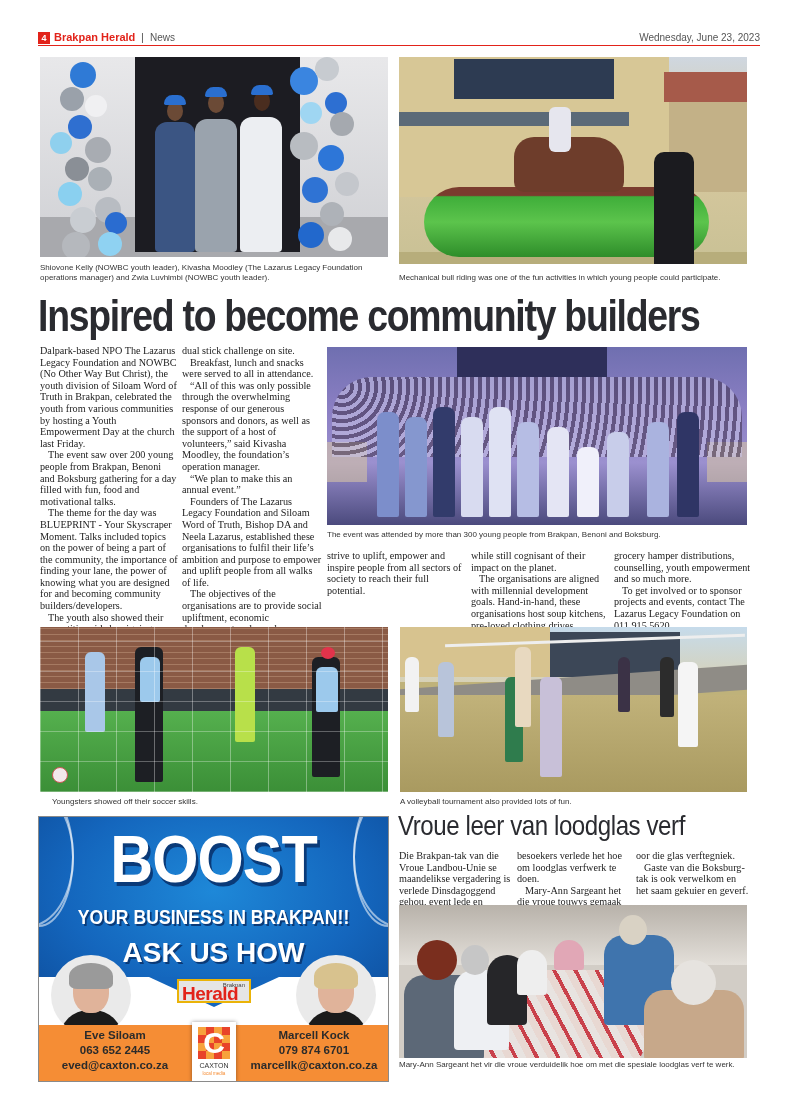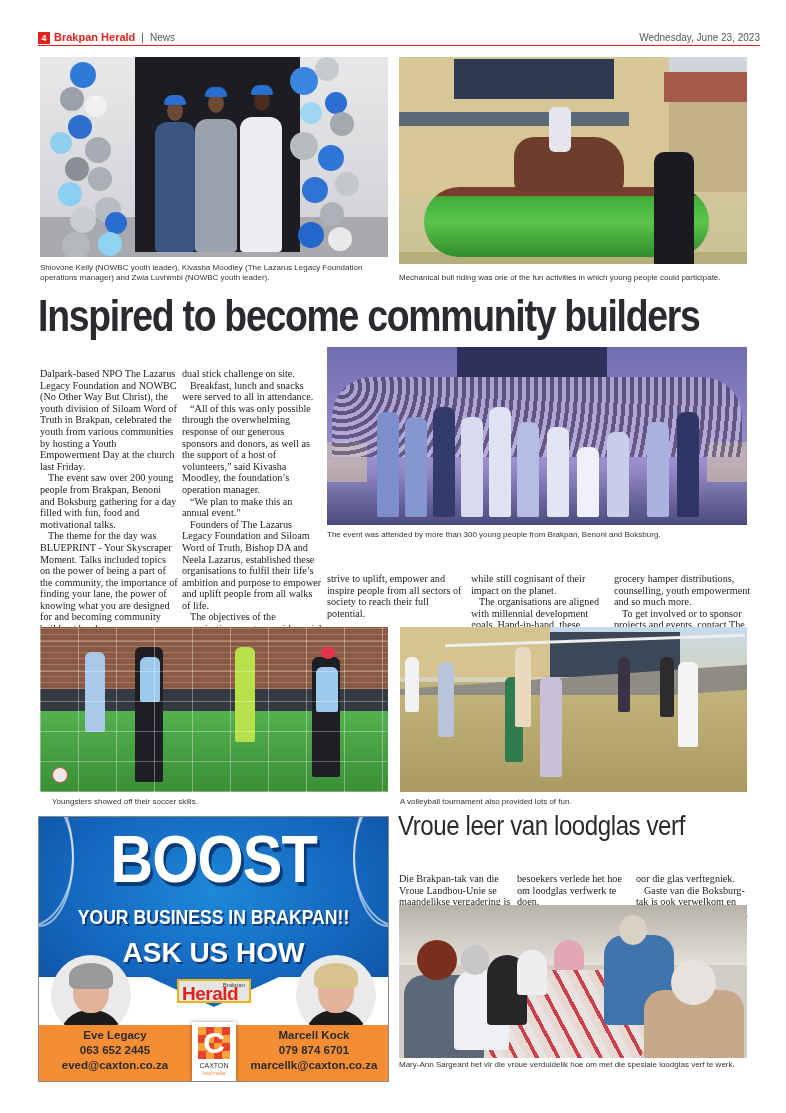--- a/index.html
+++ b/index.html
@@ -38,21 +38,21 @@
   #p2 .rider { position: absolute; left: 150px; top: 50px; width: 22px; height: 45px; background: #e6e6ee; border-radius: 6px; }
   #p2 .man { position: absolute; left: 255px; top: 95px; width: 40px; height: 112px; background: #1b1b1f; border-radius: 10px 10px 0 0; }
   #p2 .ground { position: absolute; left: 0; bottom: 0; width: 100%; height: 12px; background: #b7ad7b; }
 
   
   .headline { position: absolute; left: 38px; top: 290px; font: bold 45px/52px "Liberation Sans", sans-serif; color: #2a2b30; letter-spacing: -1.5px; transform: scaleX(0.83); transform-origin: left top; white-space: nowrap; }
 
   
   .col { position: absolute; font: 10.2px/11.6px "Liberation Serif", serif; color: #222; text-align: left; }
   .col p { text-indent: 8px; }
-  .col p.first { text-indent: 0; margin-top: 23px; }
+  .col p.first { text-indent: 0; }
 
   
   #p3 { left: 327px; top: 347px; width: 420px; height: 178px; background: linear-gradient(#6f6fb0 0%, #8b7fc3 35%, #9b90cf 65%, #4b4a7d 100%); }
   #p3 .stage { position: absolute; left: 130px; top: 0; width: 150px; height: 30px; background: #2e2f5a; }
   #p3 .crowd { position: absolute; left: 5px; top: 30px; width: 410px; height: 80px; border-radius: 40px 40px 0 0; background: repeating-radial-gradient(circle at 10px 10px, #3e2f4a 0 4px, #c9c4e6 4px 8px); opacity: 0.55; }
   #p3 .front { position: absolute; bottom: 8px; width: 22px; border-radius: 8px 8px 2px 2px; }
   #p3 .seats { position: absolute; left: 0; top: 95px; width: 40px; height: 40px; background: #d6c3a5; opacity: 0.6; }
   #p3 .seats.r { left: auto; right: 0; }
 
   
@@ -277,40 +277,40 @@
     <div class="body"></div>
       <div class="face"></div>
       <div class="hair" style="background:#d8c28e"></div>
   </div>
   <div class="ad-herald">
     <span class="small">Brakpan</span>
     <span class="big">Herald</span>
   </div>
   <div class="ad-orange"></div>
   <div class="ad-contact" style="left:6px;">
-    <div>Eve Legacy</div>
+    <div>Eve Siloam</div>
     <div>063 652 2445</div>
     <div>eved@caxton.co.za</div>
   </div>
   <div class="ad-contact" style="left:205px;">
     <div>Marcell Kock</div>
     <div>079 874 6701</div>
     <div>marcellk@caxton.co.za</div>
   </div>
   <div class="ad-caxton">
     <div class="logo"></div>
     <div class="c">C</div>
     <div class="name">CAXTON</div>
     <div class="sub">local media</div>
   </div>
 </div>
 
 <h2 class="headline2">Vroue leer van loodglas verf</h2>
 <div class="col" style="left:399px;top:850px;width:112px;">
-  <p class="first">Die Brakpan-tak van die Vroue Landbou-Unie se maandelikse vergadering is verlede Dinsdagoggend gehou, waarna lunch en</p>
+  <p class="first">Die Brakpan-tak van die Vroue Landbou-Unie se maandelikse vergadering is verlede Dinsdagoggend gehou, event lede en</p>
 </div>
 <div class="col" style="left:517px;top:850px;width:112px;">
   <p class="first">besoekers verlede het hoe om loodglas verfwerk te doen.</p>
   <p>Mary-Ann Sargeant het die vroue touwys gemaak</p>
 </div>
 <div class="col" style="left:636px;top:850px;width:115px;">
   <p class="first">oor die glas verftegniek.</p>
   <p>Gaste van die Boksburg-tak is ook verwelkom en het saam gekuier en geverf.</p>
 </div>
 

